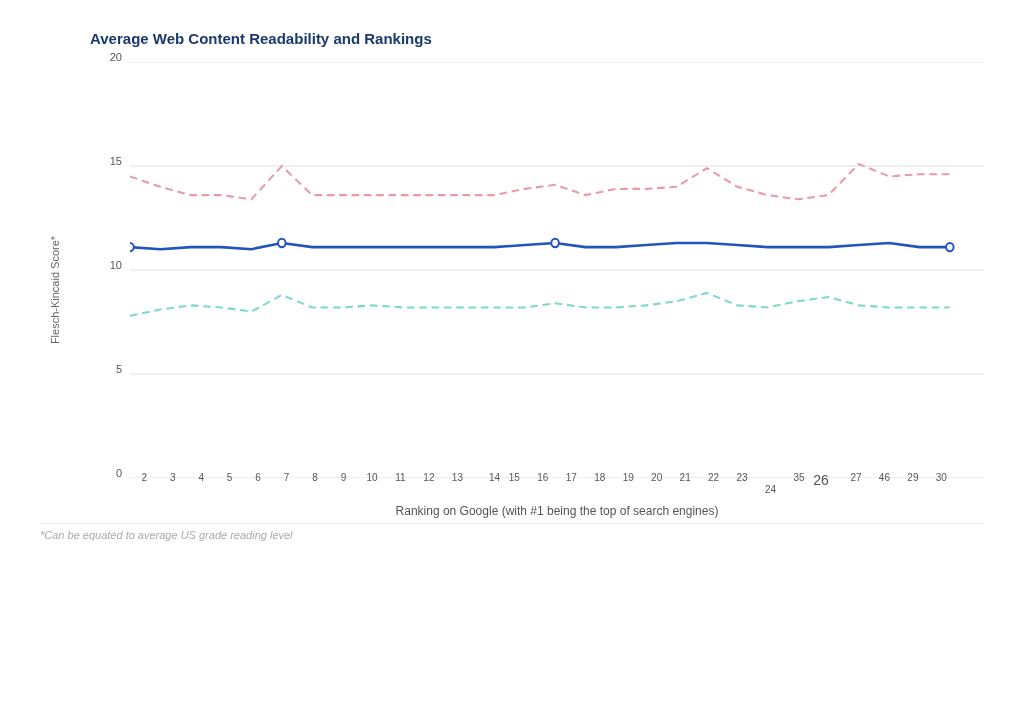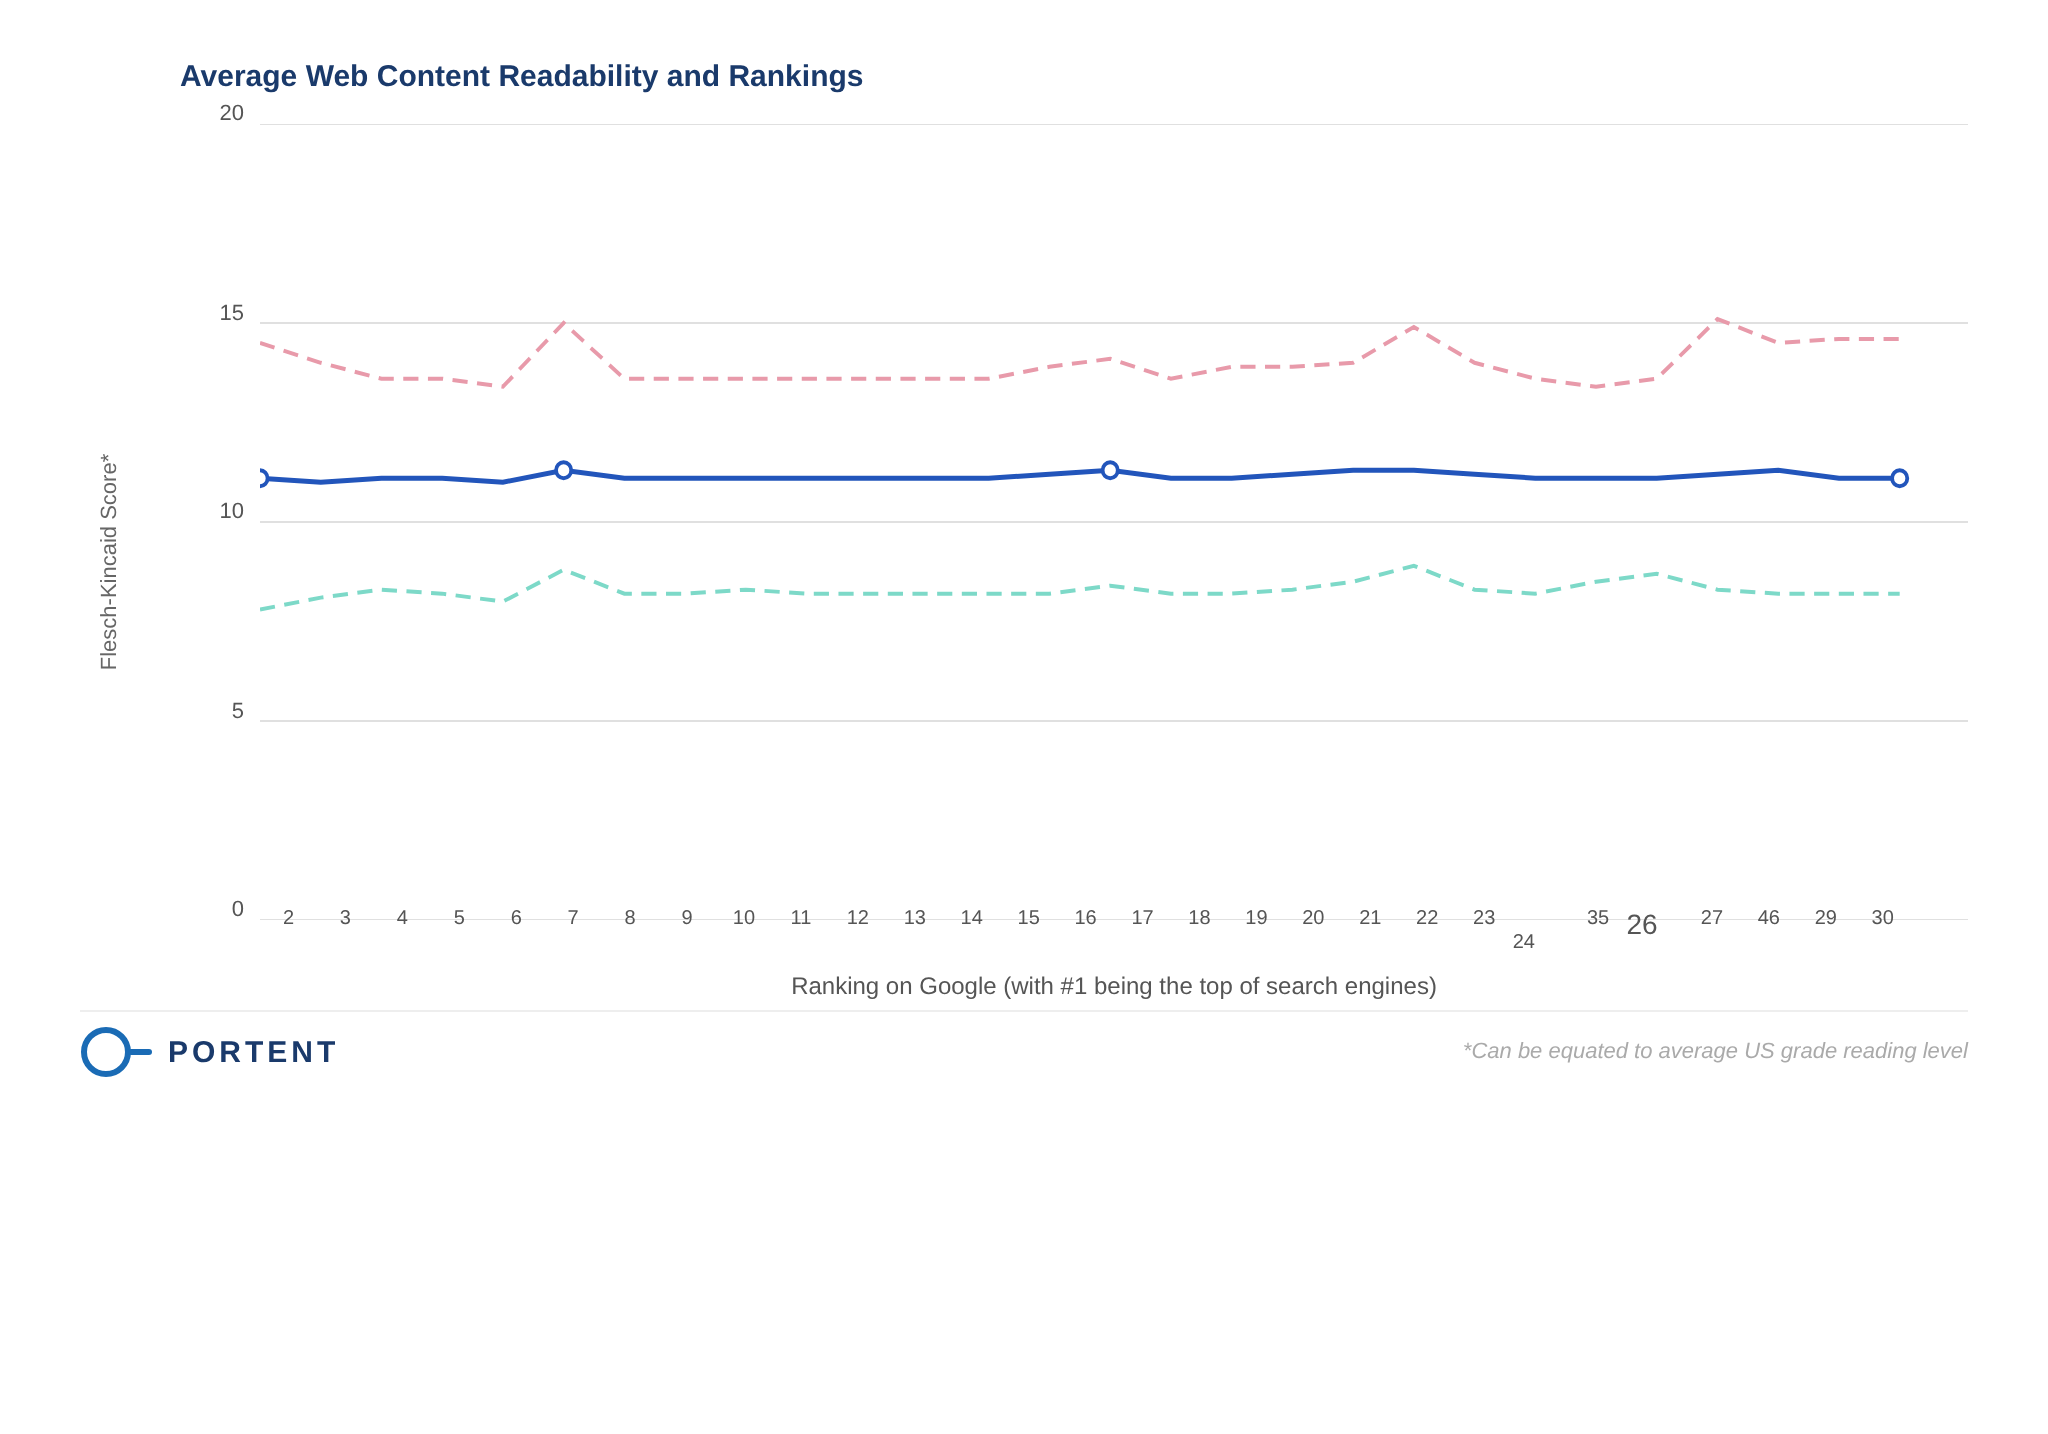--- a/index.html
+++ b/index.html
@@ -215,50 +215,43 @@
           <span style="font-size:10px;color:#555;text-align:center;flex:1;">4</span>
           <span style="font-size:10px;color:#555;text-align:center;flex:1;">5</span>
           <span style="font-size:10px;color:#555;text-align:center;flex:1;">6</span>
           <span style="font-size:10px;color:#555;text-align:center;flex:1;">7</span>
           <span style="font-size:10px;color:#555;text-align:center;flex:1;">8</span>
           <span style="font-size:10px;color:#555;text-align:center;flex:1;">9</span>
           <span style="font-size:10px;color:#555;text-align:center;flex:1;">10</span>
           <span style="font-size:10px;color:#555;text-align:center;flex:1;">11</span>
           <span style="font-size:10px;color:#555;text-align:center;flex:1;">12</span>
           <span style="font-size:10px;color:#555;text-align:center;flex:1;">13</span>
-          <span style="font-size:10px;color:#555;text-align:center;flex:1;">14</span>
+          <span style="font-size:10px;color:#555;text-align:right;flex:1;">14</span>
           <span style="font-size:10px;color:#555;text-align:center;flex:1;">15</span>
           <span style="font-size:10px;color:#555;text-align:center;flex:1;">16</span>
           <span style="font-size:10px;color:#555;text-align:center;flex:1;">17</span>
           <span style="font-size:10px;color:#555;text-align:center;flex:1;">18</span>
           <span style="font-size:10px;color:#555;text-align:center;flex:1;">19</span>
           <span style="font-size:10px;color:#555;text-align:center;flex:1;">20</span>
           <span style="font-size:10px;color:#555;text-align:center;flex:1;">21</span>
           <span style="font-size:10px;color:#555;text-align:center;flex:1;">22</span>
           <span style="font-size:10px;color:#555;text-align:center;flex:1;">23</span>
-          <span style="font-size:10px;color:#555;flex:1;margin-top:12px;">24</span>
+          <span style="font-size:10px;color:#555;text-align:center;flex:1;margin-top:12px;">24</span>
           <span style="font-size:10px;color:#555;text-align:center;flex:1;">35</span>
           <span style="font-size:14px;color:#555;text-align:left;flex:1;">26</span>
           <span style="font-size:10px;color:#555;text-align:center;flex:1;">27</span>
           <span style="font-size:10px;color:#555;text-align:center;flex:1;">46</span>
           <span style="font-size:10px;color:#555;text-align:center;flex:1;">29</span>
           <span style="font-size:10px;color:#555;text-align:center;flex:1;">30</span>
           <span style="font-size:10px;color:#555;text-align:center;flex:1;"></span>
         </div>
 
         <div style="position:absolute; left:50px; right:0; bottom:5px; text-align:center; font-size:12px; color:#555;">Ranking on Google (with #1 being the top of search engines)</div>
 
       </div>
     </div>
   </div>
 
 
   <div class="footer">
-    <div class="logo">
-      <svg width="36" height="30" viewBox="0 0 36 30">
-        <circle cx="13" cy="15" r="11" fill="none" stroke="#1a6bb5" stroke-width="3"></circle>
-        <rect x="24" y="13.5" width="12" height="3" fill="#1a6bb5" rx="1.5"></rect>
-      </svg>
-      <span style="font-size:15px;font-weight:bold;color:#1a3a6b;letter-spacing:2px;">PORTENT</span>
-    </div>
     <div style="font-size:11px;color:#aaa;font-style:italic;">*Can be equated to average US grade reading level</div>
   </div>
 </div>
 
 </body></html>

